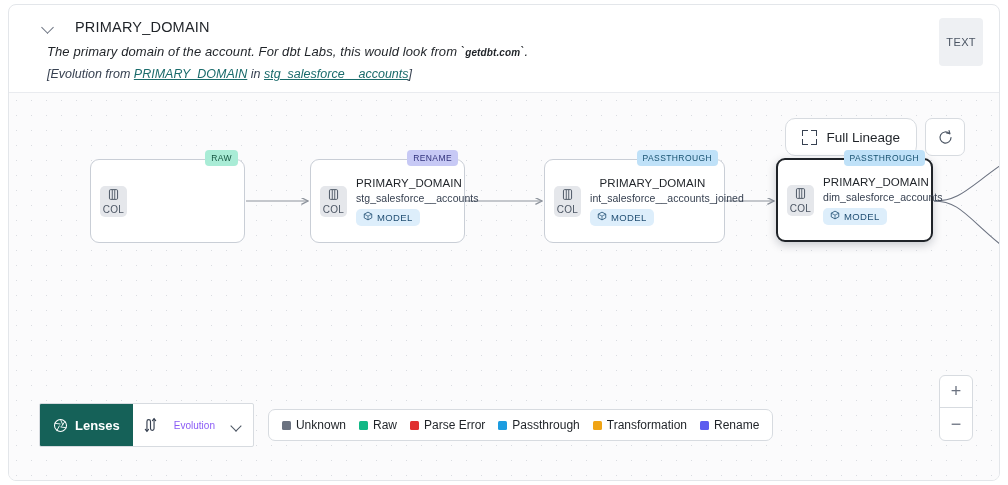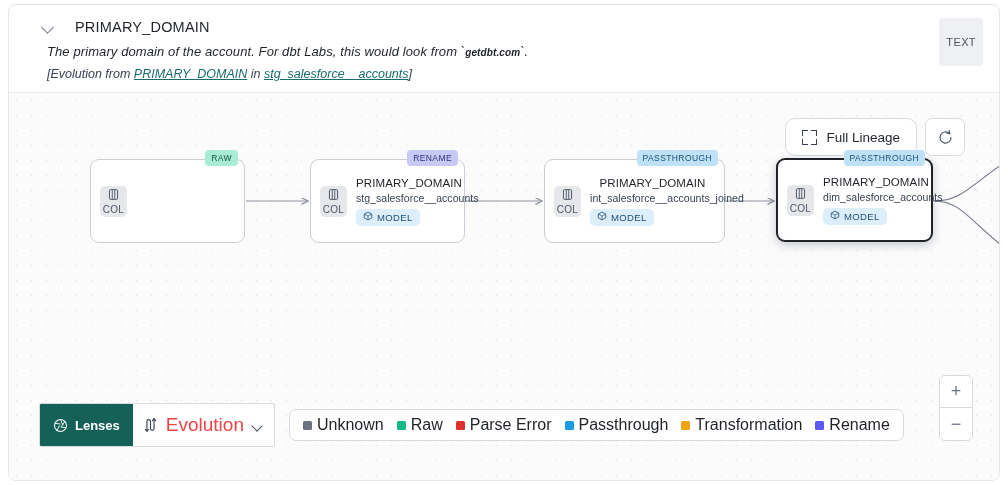--- a/index.html
+++ b/index.html
@@ -143,35 +143,35 @@
   .seg {
     display: flex; background: #fff; border: 1px solid #d7dbe0;
     border-radius: 2px; overflow: hidden; height: 44px;
   }
   .seg-lenses {
     display: flex; align-items: center; gap: 7px;
     background: #156158; color: #fff; padding: 0 13px;
     font-size: 13px; font-weight: bold; cursor: pointer;
   }
   .seg-evo {
-    display: flex; align-items: center; gap: 8px;
-    padding: 0 11px 0 10px; font-size: 19px; color: #ef4444; cursor: pointer;
+    display: flex; align-items: center; gap: 16px;
+    padding: 0 11px 0 10px; font-size: 10px; color: #8b5cf6; cursor: pointer;
   }
   .chev-sm { width: 11px; height: 11px; position: relative; }
   .chev-sm::before {
     content:""; position:absolute; left:1px; top:2px; width:7px; height:7px;
     border-right:1.4px solid #4b5563; border-bottom:1.4px solid #4b5563;
     transform: rotate(45deg);
   }
   .legend {
     display: flex; align-items: center; gap: 13px; height: 32px;
     background: #fff; border: 1px solid #d7dbe0; border-radius: 7px;
     padding: 0 13px;
   }
-  .legend-item { display: flex; align-items: center; gap: 5px; font-size: 16px; color: #1f2328; }
+  .legend-item { display: flex; align-items: center; gap: 5px; font-size: 12px; color: #1f2328; }
   .swatch { width: 9px; height: 9px; border-radius: 1.5px; flex: 0 0 auto; }
   .edges { position: absolute; inset: 0; pointer-events: none; }
 </style>
 </head>
 <body>
 
 <div class="panel">
 
   <div class="hdr">
     <div class="hdr-row">

